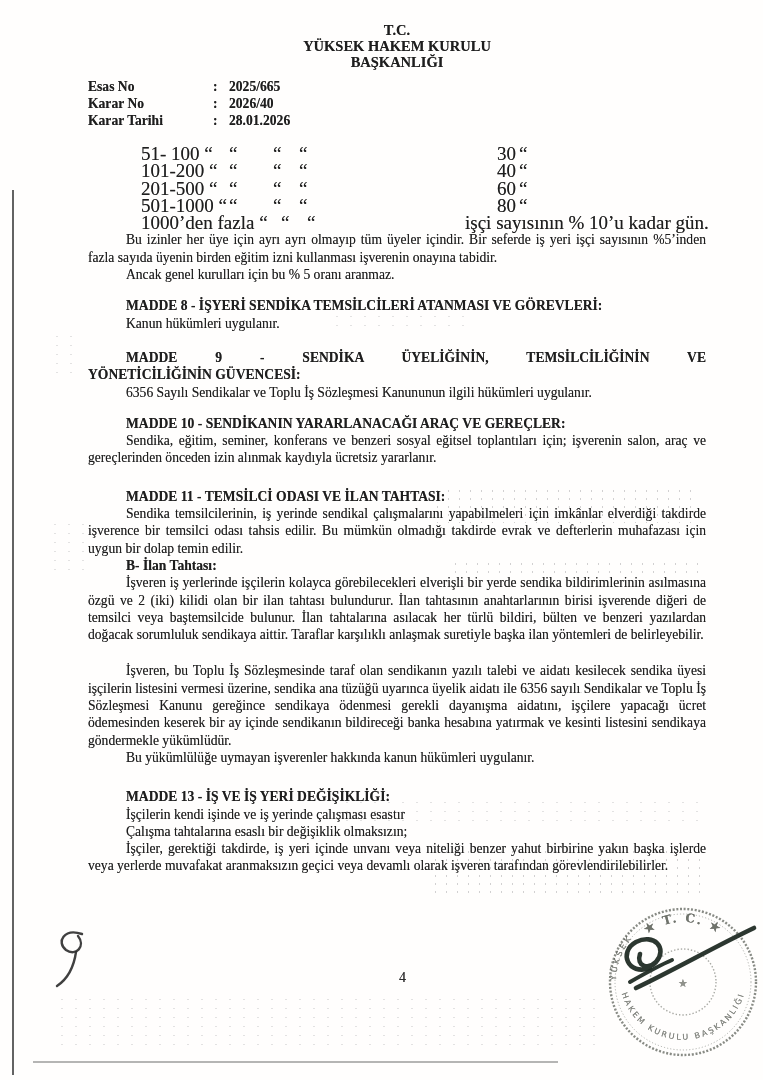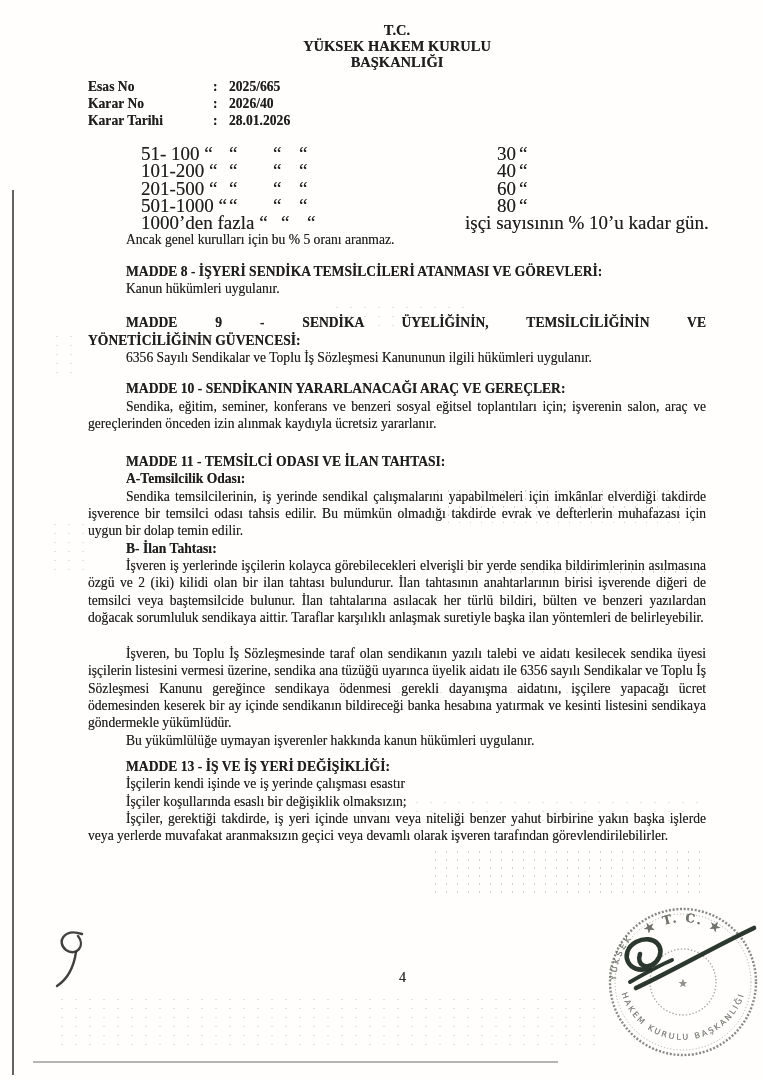--- a/index.html
+++ b/index.html
@@ -31,21 +31,21 @@
   .trow.trow-last .c-d.d3{left:166px}
   .trow.trow-last .c-val{left:324px}
   
   .para{font-size:13.6px;line-height:17.3px;text-align:justify;text-indent:38px;}
   .line{font-size:13.6px;line-height:17.3px;text-indent:38px;}
   .article-title{font-weight:bold;font-size:13.6px;line-height:17.3px;text-indent:38px;}
   .article-title.justify-last{text-align:justify;text-align-last:justify;}
   .article-title.no-indent{text-indent:0;}
   .sub-heading{font-weight:bold;font-size:13.6px;line-height:17.3px;text-indent:38px;}
   .mt8{margin-top:14px}.mt9{margin-top:17px}.mt10{margin-top:14px}
-  .mt11{margin-top:21px}.mt12{margin-top:19px}.mt13{margin-top:9px}
+  .mt11{margin-top:21px}.mt12{margin-top:19px}.mt13{margin-top:22px}
   
   .page-number{position:absolute;left:399px;top:970px;font-size:14px;color:#2a2a2a;}
   
   .edge-vline{position:absolute;left:12px;top:190px;width:2px;height:885px;background:rgba(55,55,55,.78);}
   .edge-hline{position:absolute;left:33px;top:1061px;width:525px;height:1.5px;background:rgba(120,120,120,.55);}
   .noise{position:absolute;pointer-events:none;
     background-image:radial-gradient(circle, rgba(70,70,75,.55) .7px, transparent 1.1px);
     background-size:11px 8px;opacity:.45;}
   .noise.light{opacity:.28;background-size:14px 9px;}
   
@@ -121,55 +121,55 @@
       <span class="c-vq">“</span>
     </div>
     <div class="trow trow-last">
       <span class="c-range">1000’den fazla “</span>
       <span class="c-d d2">“</span>
       <span class="c-d d3">“</span>
       <span class="c-val">işçi sayısının % 10’u kadar gün.</span>
     </div>
   </div>
 
+  <div class="para">Bu izinler her üye için ayrı ayrı olmayıp tüm üyeler içindir. Bir seferde iş yeri işçi sayısının %5’inden fazla sayıda üyenin birden eğitim izni kullanması işverenin onayına tabidir.</div>
   <div class="line">Ancak genel kurulları için bu % 5 oranı aranmaz.</div>
 
   <div class="mt8">
     <div class="article-title">MADDE 8 - İŞYERİ SENDİKA TEMSİLCİLERİ ATANMASI VE GÖREVLERİ:</div>
     <div class="line">Kanun hükümleri uygulanır.</div>
   </div>
 
   <div class="mt9">
     <div class="article-title justify-last">MADDE 9 - SENDİKA ÜYELİĞİNİN, TEMSİLCİLİĞİNİN VE</div>
     <div class="article-title no-indent">YÖNETİCİLİĞİNİN GÜVENCESİ:</div>
     <div class="line">6356 Sayılı Sendikalar ve Toplu İş Sözleşmesi Kanununun ilgili hükümleri uygulanır.</div>
   </div>
 
   <div class="mt10">
     <div class="article-title">MADDE 10 - SENDİKANIN YARARLANACAĞI ARAÇ VE GEREÇLER:</div>
     <div class="para">Sendika, eğitim, seminer, konferans ve benzeri sosyal eğitsel toplantıları için; işverenin salon, araç ve gereçlerinden önceden izin alınmak kaydıyla ücretsiz yararlanır.</div>
   </div>
 
   <div class="mt11">
     <div class="article-title">MADDE 11 - TEMSİLCİ ODASI VE İLAN TAHTASI:</div>
-    <div class="sub-heading">A-Temsilcilik Odası:</div>
     <div class="para">Sendika temsilcilerinin, iş yerinde sendikal çalışmalarını yapabilmeleri için imkânlar elverdiği takdirde işverence bir temsilci odası tahsis edilir. Bu mümkün olmadığı takdirde evrak ve defterlerin muhafazası için uygun bir dolap temin edilir.</div>
     <div class="sub-heading">B- İlan Tahtası:</div>
     <div class="para">İşveren iş yerlerinde işçilerin kolayca görebilecekleri elverişli bir yerde sendika bildirimlerinin asılmasına özgü ve 2 (iki) kilidi olan bir ilan tahtası bulundurur. İlan tahtasının anahtarlarının birisi işverende diğeri de temsilci veya baştemsilcide bulunur. İlan tahtalarına asılacak her türlü bildiri, bülten ve benzeri yazılardan doğacak sorumluluk sendikaya aittir. Taraflar karşılıklı anlaşmak suretiyle başka ilan yöntemleri de belirleyebilir.</div>
   </div>
 
   <div class="mt12">
     <div class="para">İşveren, bu Toplu İş Sözleşmesinde taraf olan sendikanın yazılı talebi ve aidatı kesilecek sendika üyesi işçilerin listesini vermesi üzerine, sendika ana tüzüğü uyarınca üyelik aidatı ile 6356 sayılı Sendikalar ve Toplu İş Sözleşmesi Kanunu gereğince sendikaya ödenmesi gerekli dayanışma aidatını, işçilere yapacağı ücret ödemesinden keserek bir ay içinde sendikanın bildireceği banka hesabına yatırmak ve kesinti listesini sendikaya göndermekle yükümlüdür.</div>
     <div class="line">Bu yükümlülüğe uymayan işverenler hakkında kanun hükümleri uygulanır.</div>
   </div>
 
   <div class="mt13">
     <div class="article-title">MADDE 13 - İŞ VE İŞ YERİ DEĞİŞİKLİĞİ:</div>
     <div class="line">İşçilerin kendi işinde ve iş yerinde çalışması esastır</div>
-    <div class="line">İşçiler koşullarında esaslı bir değişiklik olmaksızın;</div>
+    <div class="line">Çalışma tahtalarına esaslı bir değişiklik olmaksızın;</div>
     <div class="para">İşçiler, gerektiği takdirde, iş yeri içinde unvanı veya niteliği benzer yahut birbirine yakın başka işlerde veya yerlerde muvafakat aranmaksızın geçici veya devamlı olarak işveren tarafından görevlendirilebilirler.</div>
   </div>
 
   <div class="page-number">4</div>
 
   <svg class="stamp" width="166" height="154" viewBox="0 0 166 154">
     <defs>
       <path id="rimTop" d="M 23,79 A 60,60 0 1 1 143,79 A 60,60 0 1 1 23,79"></path>
       <path id="rimSide" d="M 16,79 A 67,67 0 1 1 150,79 A 67,67 0 1 1 16,79"></path>
       <path id="rimBottom" d="M 20,84 A 64,64 0 0 0 146,84"></path>

